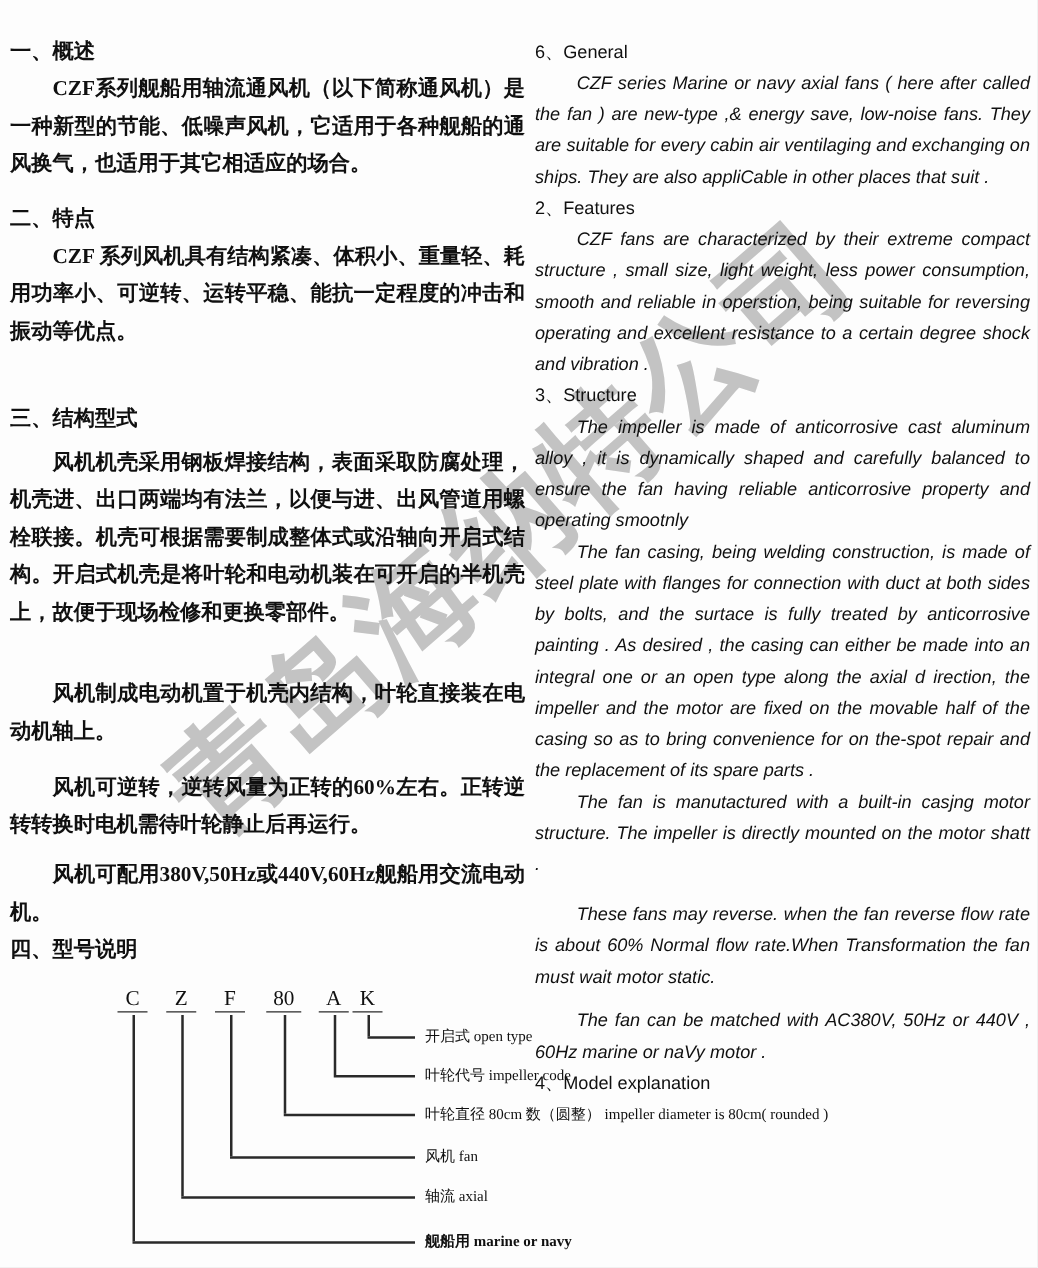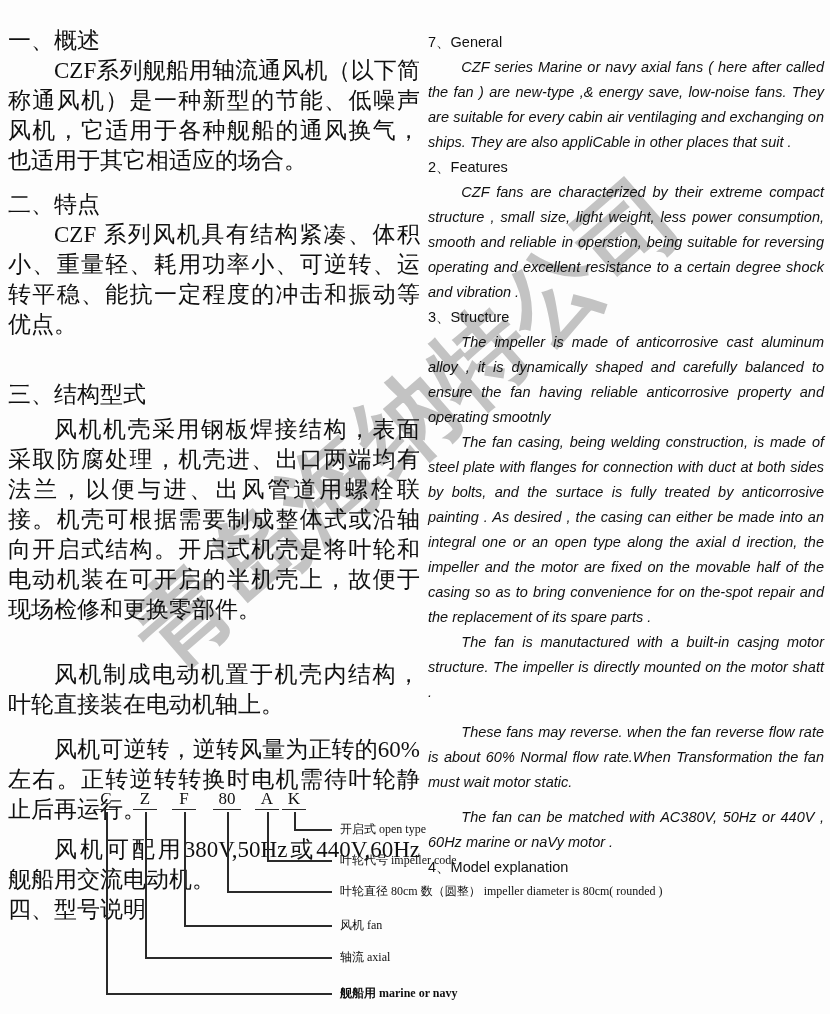--- a/index.html
+++ b/index.html
@@ -14,22 +14,22 @@
     font-family:"Liberation Serif", serif; font-weight:bold;
     font-size:96px; line-height:96px; letter-spacing:2px; white-space:nowrap;
     color:rgba(125,125,125,0.45);
     transform:rotate(-41deg); transform-origin:left center;
     pointer-events:none;
   }
 
   
   .col-left {
     position:absolute; left:8px; top:26px; width:412px; z-index:1;
-    font-family:"Liberation Serif", serif; font-weight:normal;
-    font-size:23px; line-height:30px; text-align:justify; color:#101010;
+    font-family:"Liberation Serif", serif; font-weight:bold;
+    font-size:17px; line-height:30px; text-align:justify; color:#101010;
   }
   .col-left p, .col-left .zh-h { margin:0; padding:0; }
   .indent { text-indent:2em; }
   .mt-h2 { margin-top:14px !important; }
   .mt-h3 { margin-top:40px !important; }
   .mt-p4 { margin-top:5px !important; }
   .mt-p5 { margin-top:35px !important; }
   .mt-p6 { margin-top:15px !important; }
   .mt-p7 { margin-top:10px !important; }
 
@@ -74,21 +74,21 @@
     <p class="indent">CZF 系列风机具有结构紧凑、体积小、重量轻、耗用功率小、可逆转、运转平稳、能抗一定程度的冲击和振动等优点。</p>
     <div class="zh-h mt-h3">三、结构型式</div>
     <p class="indent mt-p4">风机机壳采用钢板焊接结构，表面采取防腐处理，机壳进、出口两端均有法兰，以便与进、出风管道用螺栓联接。机壳可根据需要制成整体式或沿轴向开启式结构。开启式机壳是将叶轮和电动机装在可开启的半机壳上，故便于现场检修和更换零部件。</p>
     <p class="indent mt-p5">风机制成电动机置于机壳内结构，叶轮直接装在电动机轴上。</p>
     <p class="indent mt-p6">风机可逆转，逆转风量为正转的60%左右。正转逆转转换时电机需待叶轮静止后再运行。</p>
     <p class="indent mt-p7">风机可配用380V,50Hz或440V,60Hz舰船用交流电动机。</p>
     <div class="zh-h">四、型号说明</div>
   </div>
 
   <div class="col-right">
-    <div class="en-h">7、General</div>
+    <div class="en-h">6、General</div>
     <p class="en-ind">CZF series Marine or navy axial fans ( here after called the fan ) are new-type ,&amp; energy save, low-noise fans. They are suitable for every cabin air ventilaging and exchanging on ships. They are also appliCable in other places that suit .</p>
     <div class="en-h">2、Features</div>
     <p class="en-ind">CZF fans are characterized by their extreme compact structure , small  size, light weight, less power consumption, smooth and reliable in operstion, being suitable for reversing operating and excellent resistance to a certain degree shock and vibration .</p>
     <div class="en-h">3、Structure</div>
     <p class="en-ind">The impeller is made of anticorrosive cast aluminum alloy , it is dynamically shaped and carefully balanced to ensure the fan having reliable anticorrosive property and operating smootnly</p>
     <p class="en-ind">The fan casing, being welding construction, is made of steel plate with flanges for connection with duct at both sides by bolts, and the surtace is fully treated by anticorrosive painting . As desired , the casing can either be made into an integral one or an open type along the axial d irection, the impeller and the motor are fixed on the movable half of the casing so as to bring convenience for on the-spot repair and the replacement of its spare parts .</p>
     <p class="en-ind">The fan is manutactured with a built-in casjng motor structure. The impeller is directly mounted on the motor shatt .</p>
     <p class="en-ind mt-r1">These fans may reverse. when the fan reverse flow rate is about 60% Normal flow rate.When Transformation the fan must wait motor static.</p>
     <p class="en-ind mt-r2">The fan can be matched with AC380V, 50Hz or 440V , 60Hz marine or naVy motor .</p>
     <div class="en-h en-h-ind">4、Model explanation</div>

